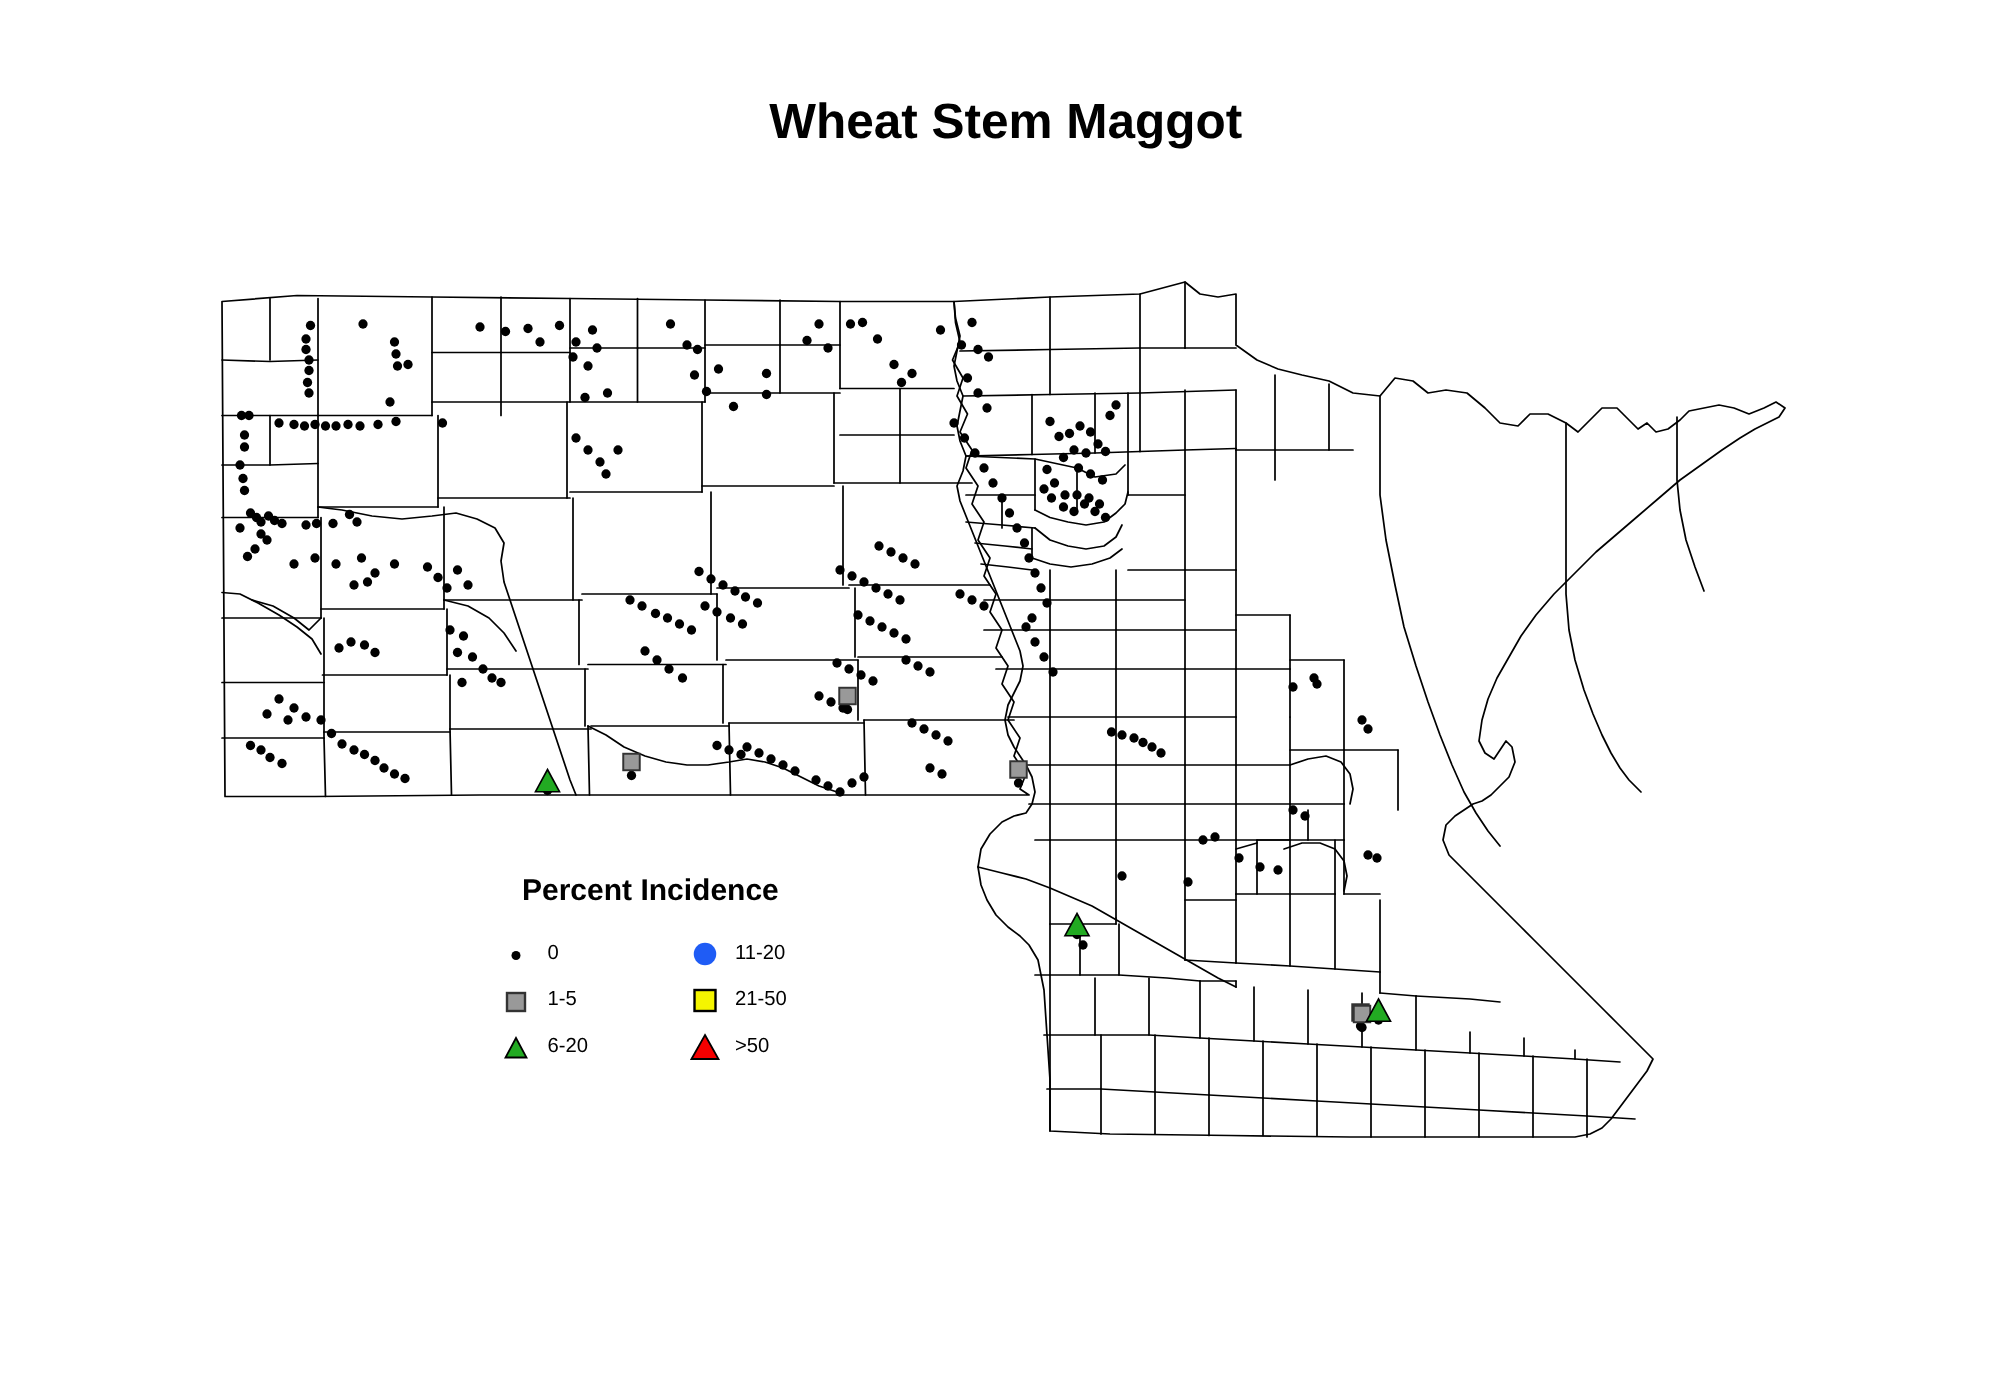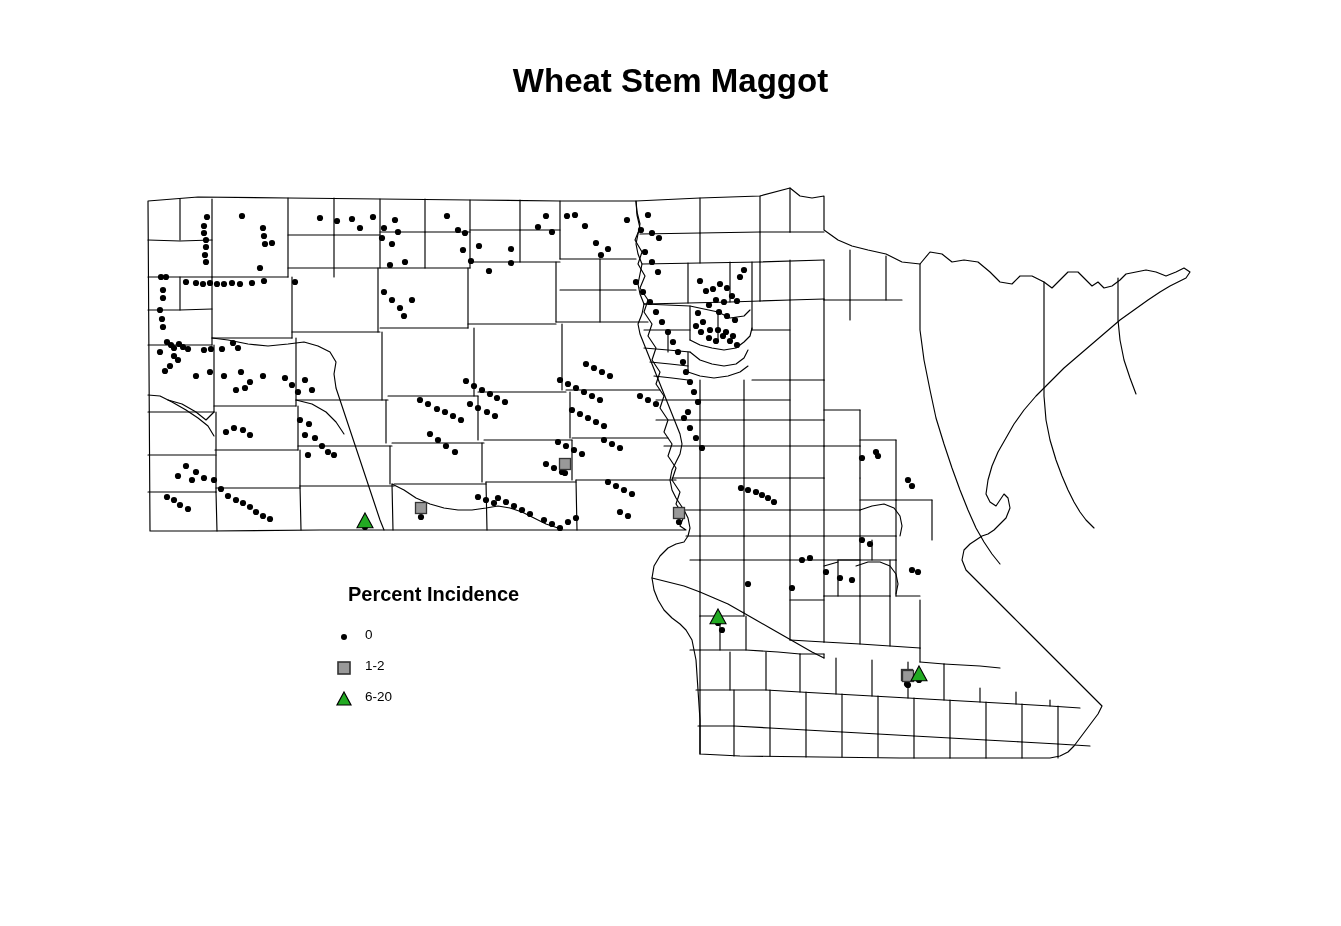--- a/index.html
+++ b/index.html
@@ -710,24 +710,44 @@
       <div class="legend-row">
         <svg class="legend-sym" viewBox="0 0 26 26">
           <circle cx="9" cy="14" r="3" fill="#000000"></circle>
         </svg>
         <span class="legend-lab">0</span>
       </div>
       <div class="legend-row">
         <svg class="legend-sym" viewBox="0 0 26 26">
           <rect x="3" y="8" width="12" height="12" fill="#999999" stroke="#333333" stroke-width="1.6"></rect>
         </svg>
-        <span class="legend-lab">1-2</span>
+        <span class="legend-lab">1-5</span>
       </div>
       <div class="legend-row">
         <svg class="legend-sym" viewBox="0 0 26 26">
           <polygon points="9,7 16,20 2,20" fill="#22aa22" stroke="#000000" stroke-width="1.2"></polygon>
         </svg>
         <span class="legend-lab">6-20</span>
       </div>
     </div>
+    <div class="legend-col right">
+      <div class="legend-row">
+        <svg class="legend-sym" viewBox="0 0 26 26">
+          <circle cx="10" cy="13" r="7.5" fill="#1f5cf5"></circle>
+        </svg>
+        <span class="legend-lab">11-20</span>
+      </div>
+      <div class="legend-row">
+        <svg class="legend-sym" viewBox="0 0 26 26">
+          <rect x="3" y="6" width="14" height="14" fill="#f5f500" stroke="#000000" stroke-width="1.6"></rect>
+        </svg>
+        <span class="legend-lab">21-50</span>
+      </div>
+      <div class="legend-row">
+        <svg class="legend-sym" viewBox="0 0 26 26">
+          <polygon points="10,5 19,21 1,21" fill="#f50000" stroke="#000000" stroke-width="1.2"></polygon>
+        </svg>
+        <span class="legend-lab">&gt;50</span>
+      </div>
+    </div>
   </div>
 
 </div>
 
 </body></html>

